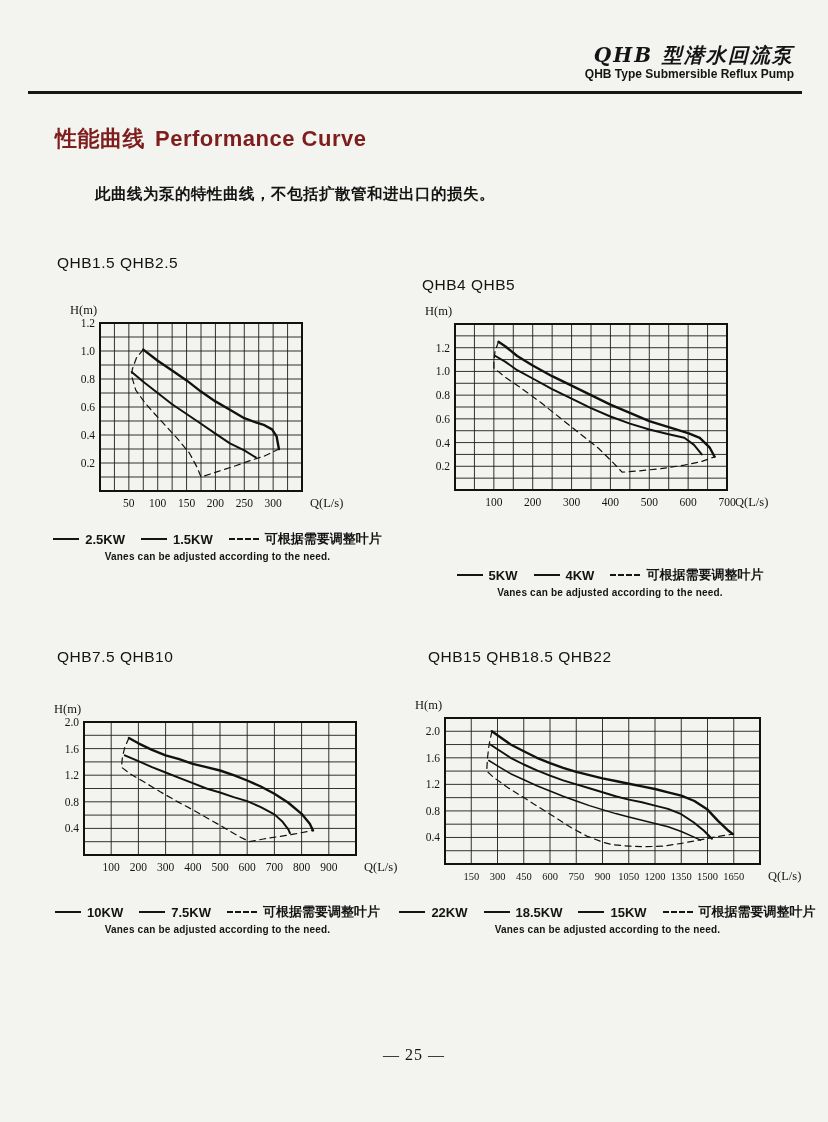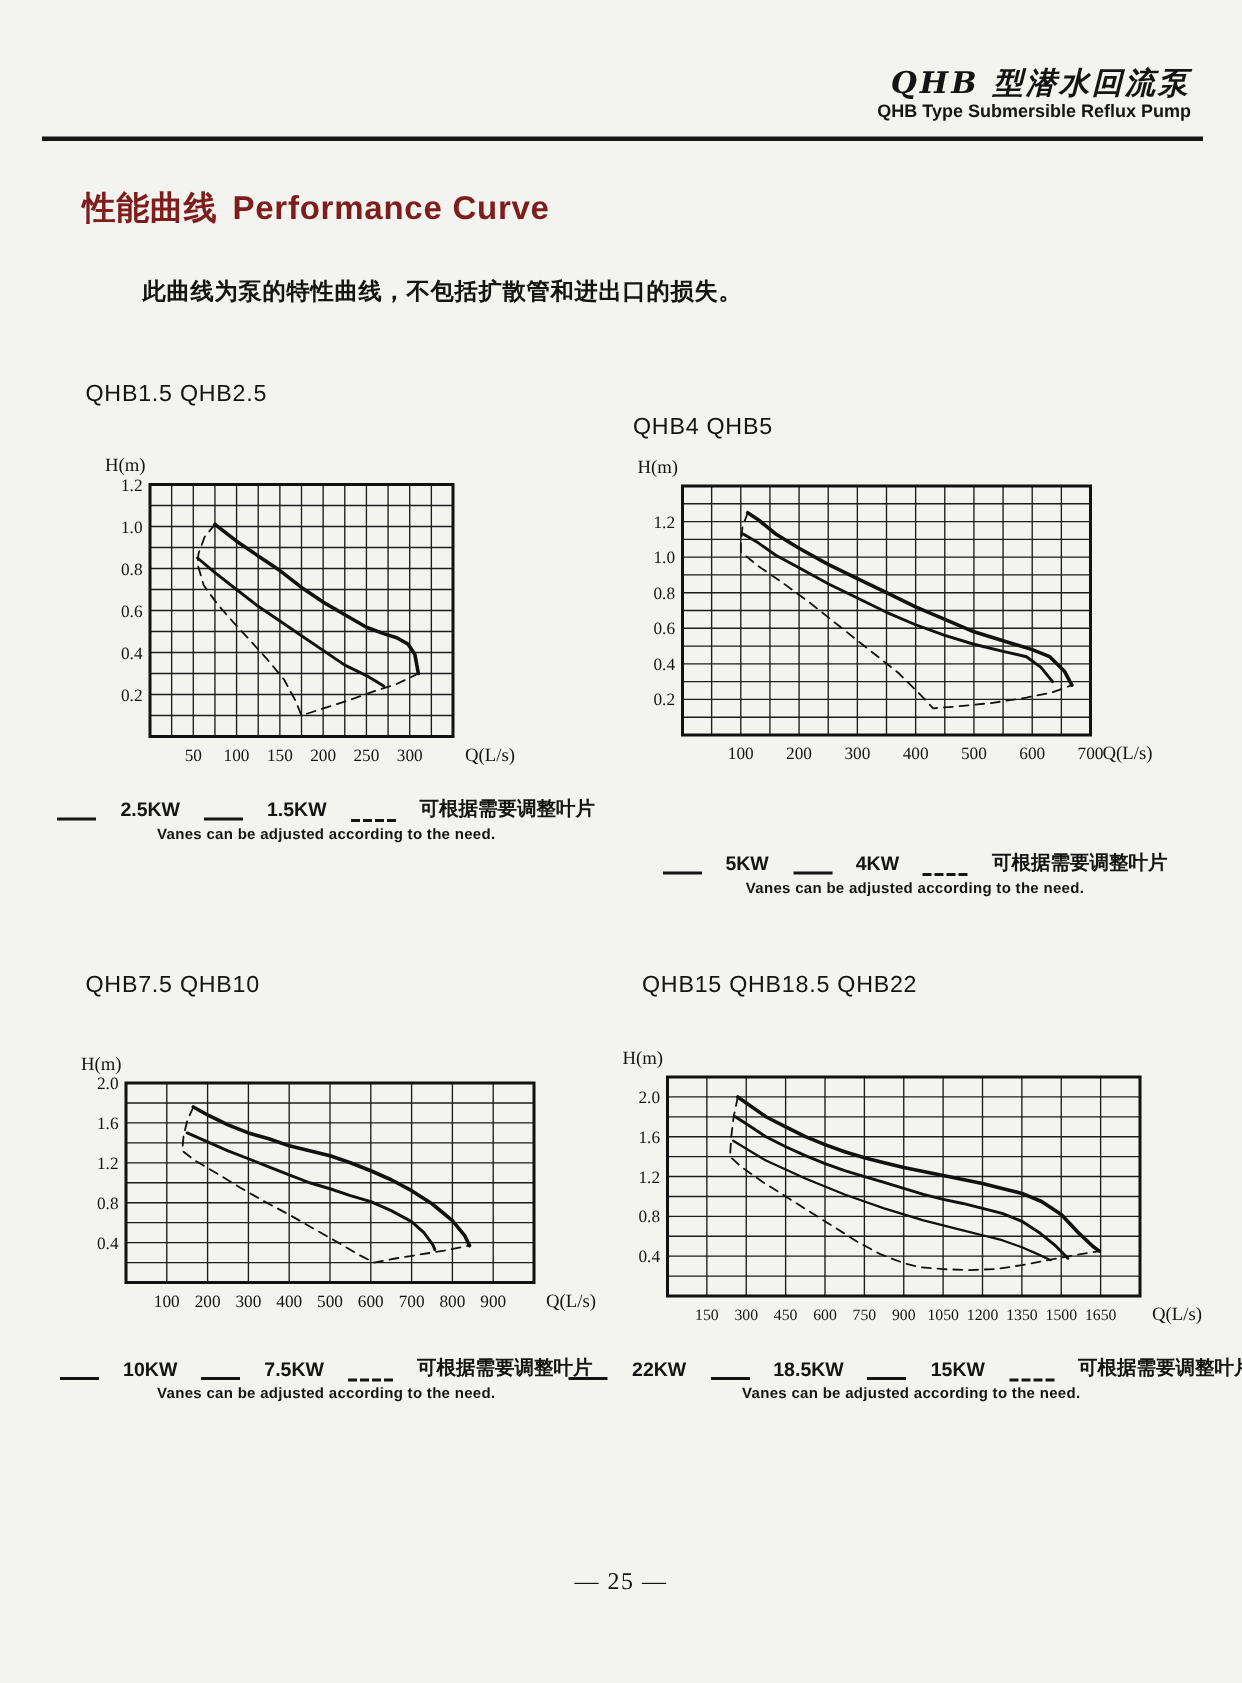--- a/index.html
+++ b/index.html
@@ -11,21 +11,21 @@
   .header-rule{position:absolute;top:91px;left:28px;right:26px;height:2.5px;background:#161616;}
   .section-title{position:absolute;left:55px;top:124px;font-size:22px;font-weight:bold;color:#7f1d1d;letter-spacing:0.5px;}
   .section-title .en{margin-left:10px;}
   .desc{position:absolute;left:95px;top:168px;}
   .desc-cn{font-size:15.5px;font-weight:bold;letter-spacing:0.5px;margin-top:16px;}
   .desc-en{font-family:"Liberation Serif",serif;font-size:15px;font-weight:bold;margin-top:7px;}
   .chart-title{position:absolute;font-size:15.5px;font-weight:normal;letter-spacing:0.5px;}
   .chart-figure{position:absolute;}
   .legend{position:absolute;text-align:center;}
   .legend-row{display:flex;justify-content:center;align-items:center;gap:16px;}
-  .legend-item{display:flex;align-items:flex-end;gap:16px;font-size:13px;font-weight:bold;white-space:nowrap;}
+  .legend-item{display:flex;align-items:center;gap:6px;font-size:13px;font-weight:bold;white-space:nowrap;}
   .marker{display:inline-block;width:26px;height:0;border-top:2.2px solid #141414;}
   .marker.dashed{border-top-style:dashed;width:30px;}
   .legend-note{font-size:10px;font-weight:bold;margin-top:3px;letter-spacing:0.2px;}
   .page-number{position:absolute;left:0;right:0;top:1046px;text-align:center;
                font-family:"Liberation Serif",serif;font-size:16px;letter-spacing:1px;}
   svg text{fill:#141414;}
 </style>
 </head>
 <body>
 

